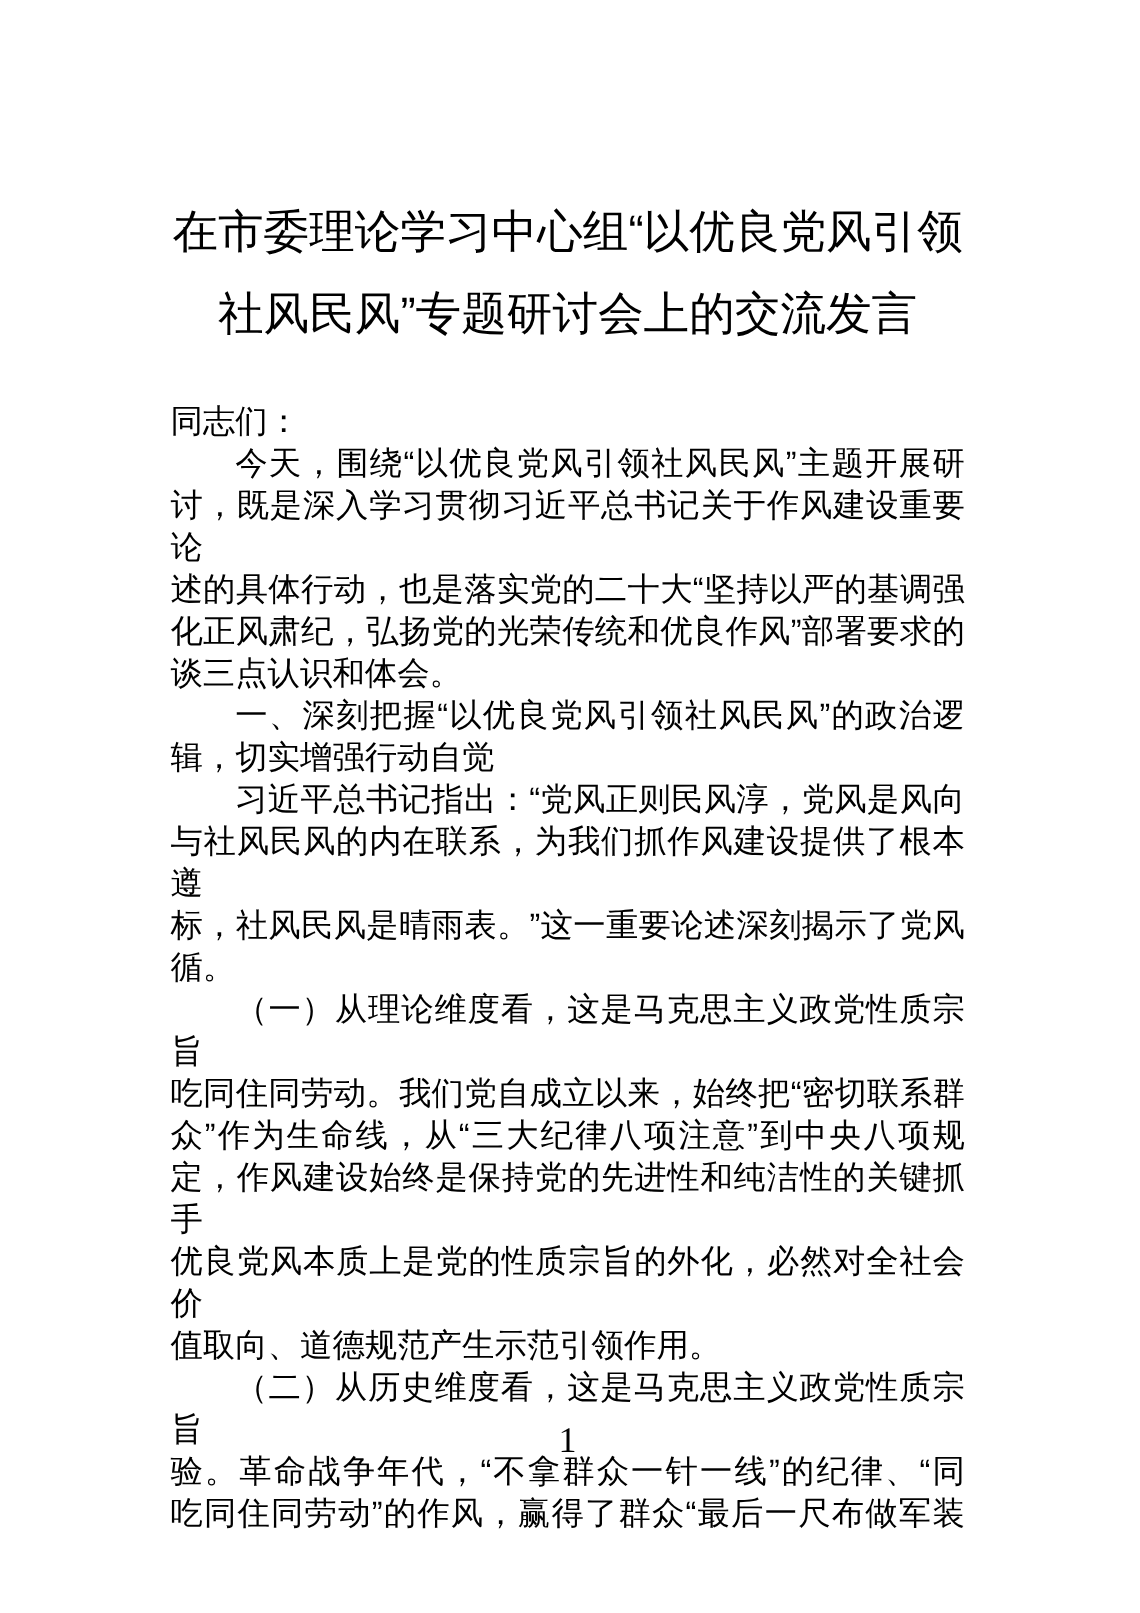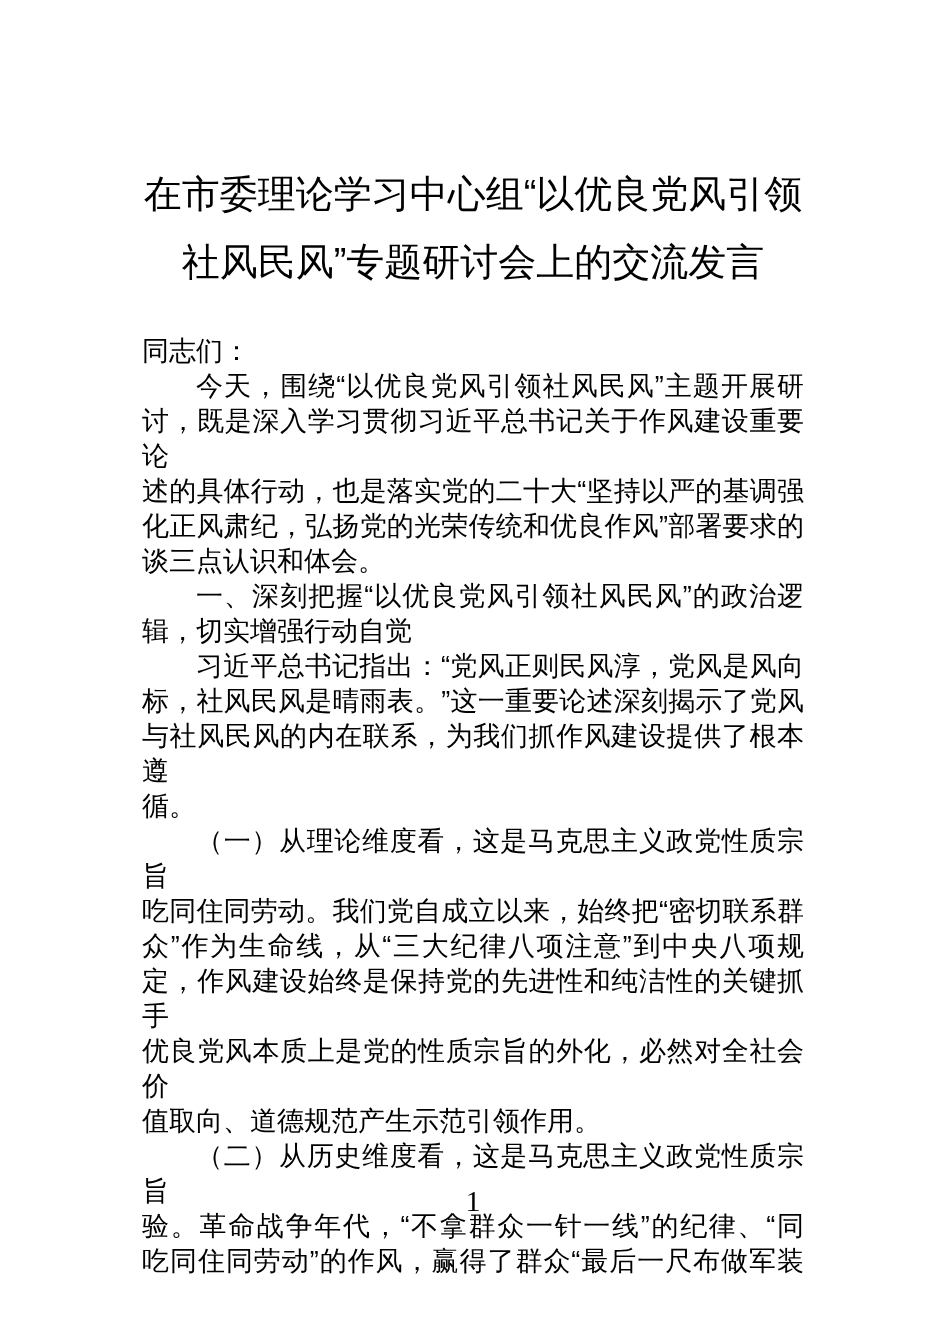--- a/index.html
+++ b/index.html
@@ -78,22 +78,22 @@
           <div class="para-line">述的具体行动，也是落实党的二十大“坚持以严的基调强</div>
           <div class="para-line">化正风肃纪，弘扬党的光荣传统和优良作风”部署要求的</div>
           <div class="para-line pl-last">谈三点认识和体会。</div>
         </div>
         <div class="para">
           <div class="para-line indent-first">一、深刻把握“以优良党风引领社风民风”的政治逻</div>
           <div class="para-line pl-last">辑，切实增强行动自觉</div>
         </div>
         <div class="para">
           <div class="para-line indent-first">习近平总书记指出：“党风正则民风淳，党风是风向</div>
+          <div class="para-line">与社风民风的内在联系，为我们抓作风建设提供了根本遵</div>
           <div class="para-line">标，社风民风是晴雨表。”这一重要论述深刻揭示了党风</div>
-          <div class="para-line">与社风民风的内在联系，为我们抓作风建设提供了根本遵</div>
           <div class="para-line pl-last">循。</div>
         </div>
         <div class="para">
           <div class="para-line indent-first">（一）从理论维度看，这是马克思主义政党性质宗旨</div>
           <div class="para-line">吃同住同劳动。我们党自成立以来，始终把“密切联系群</div>
           <div class="para-line">众”作为生命线，从“三大纪律八项注意”到中央八项规</div>
           <div class="para-line">定，作风建设始终是保持党的先进性和纯洁性的关键抓手</div>
           <div class="para-line">优良党风本质上是党的性质宗旨的外化，必然对全社会价</div>
           <div class="para-line pl-last">值取向、道德规范产生示范引领作用。</div>
         </div>

